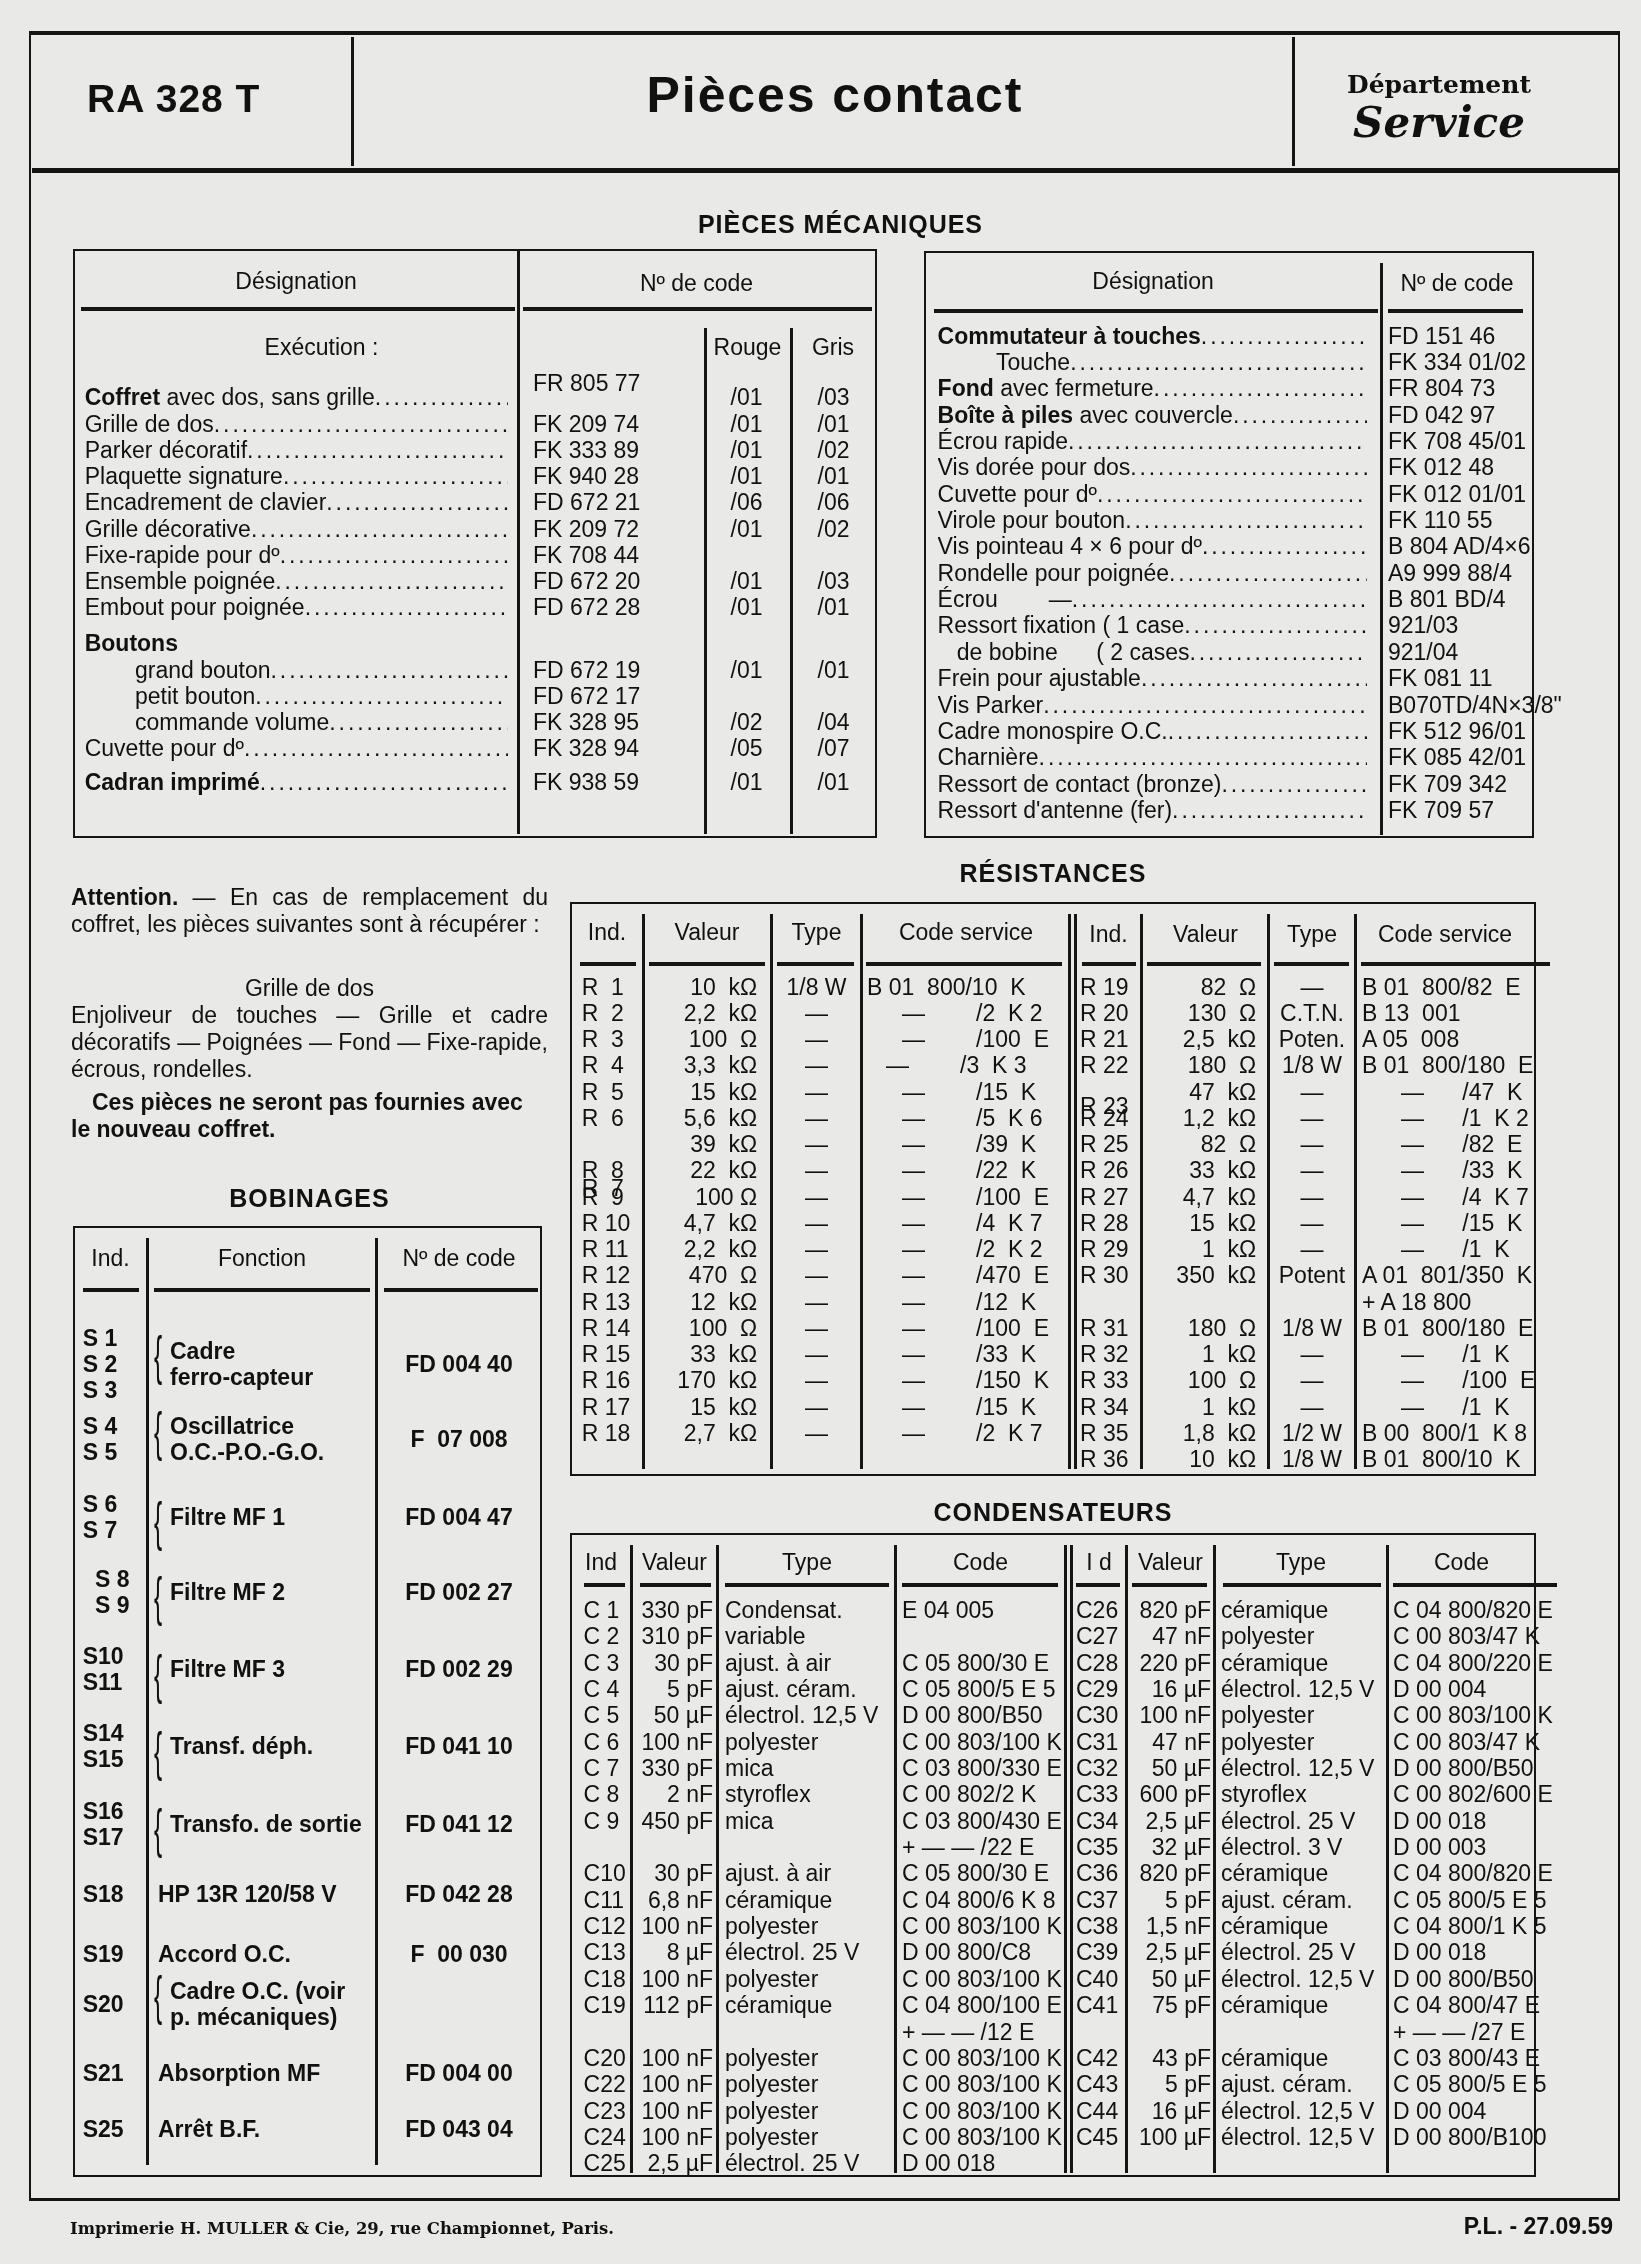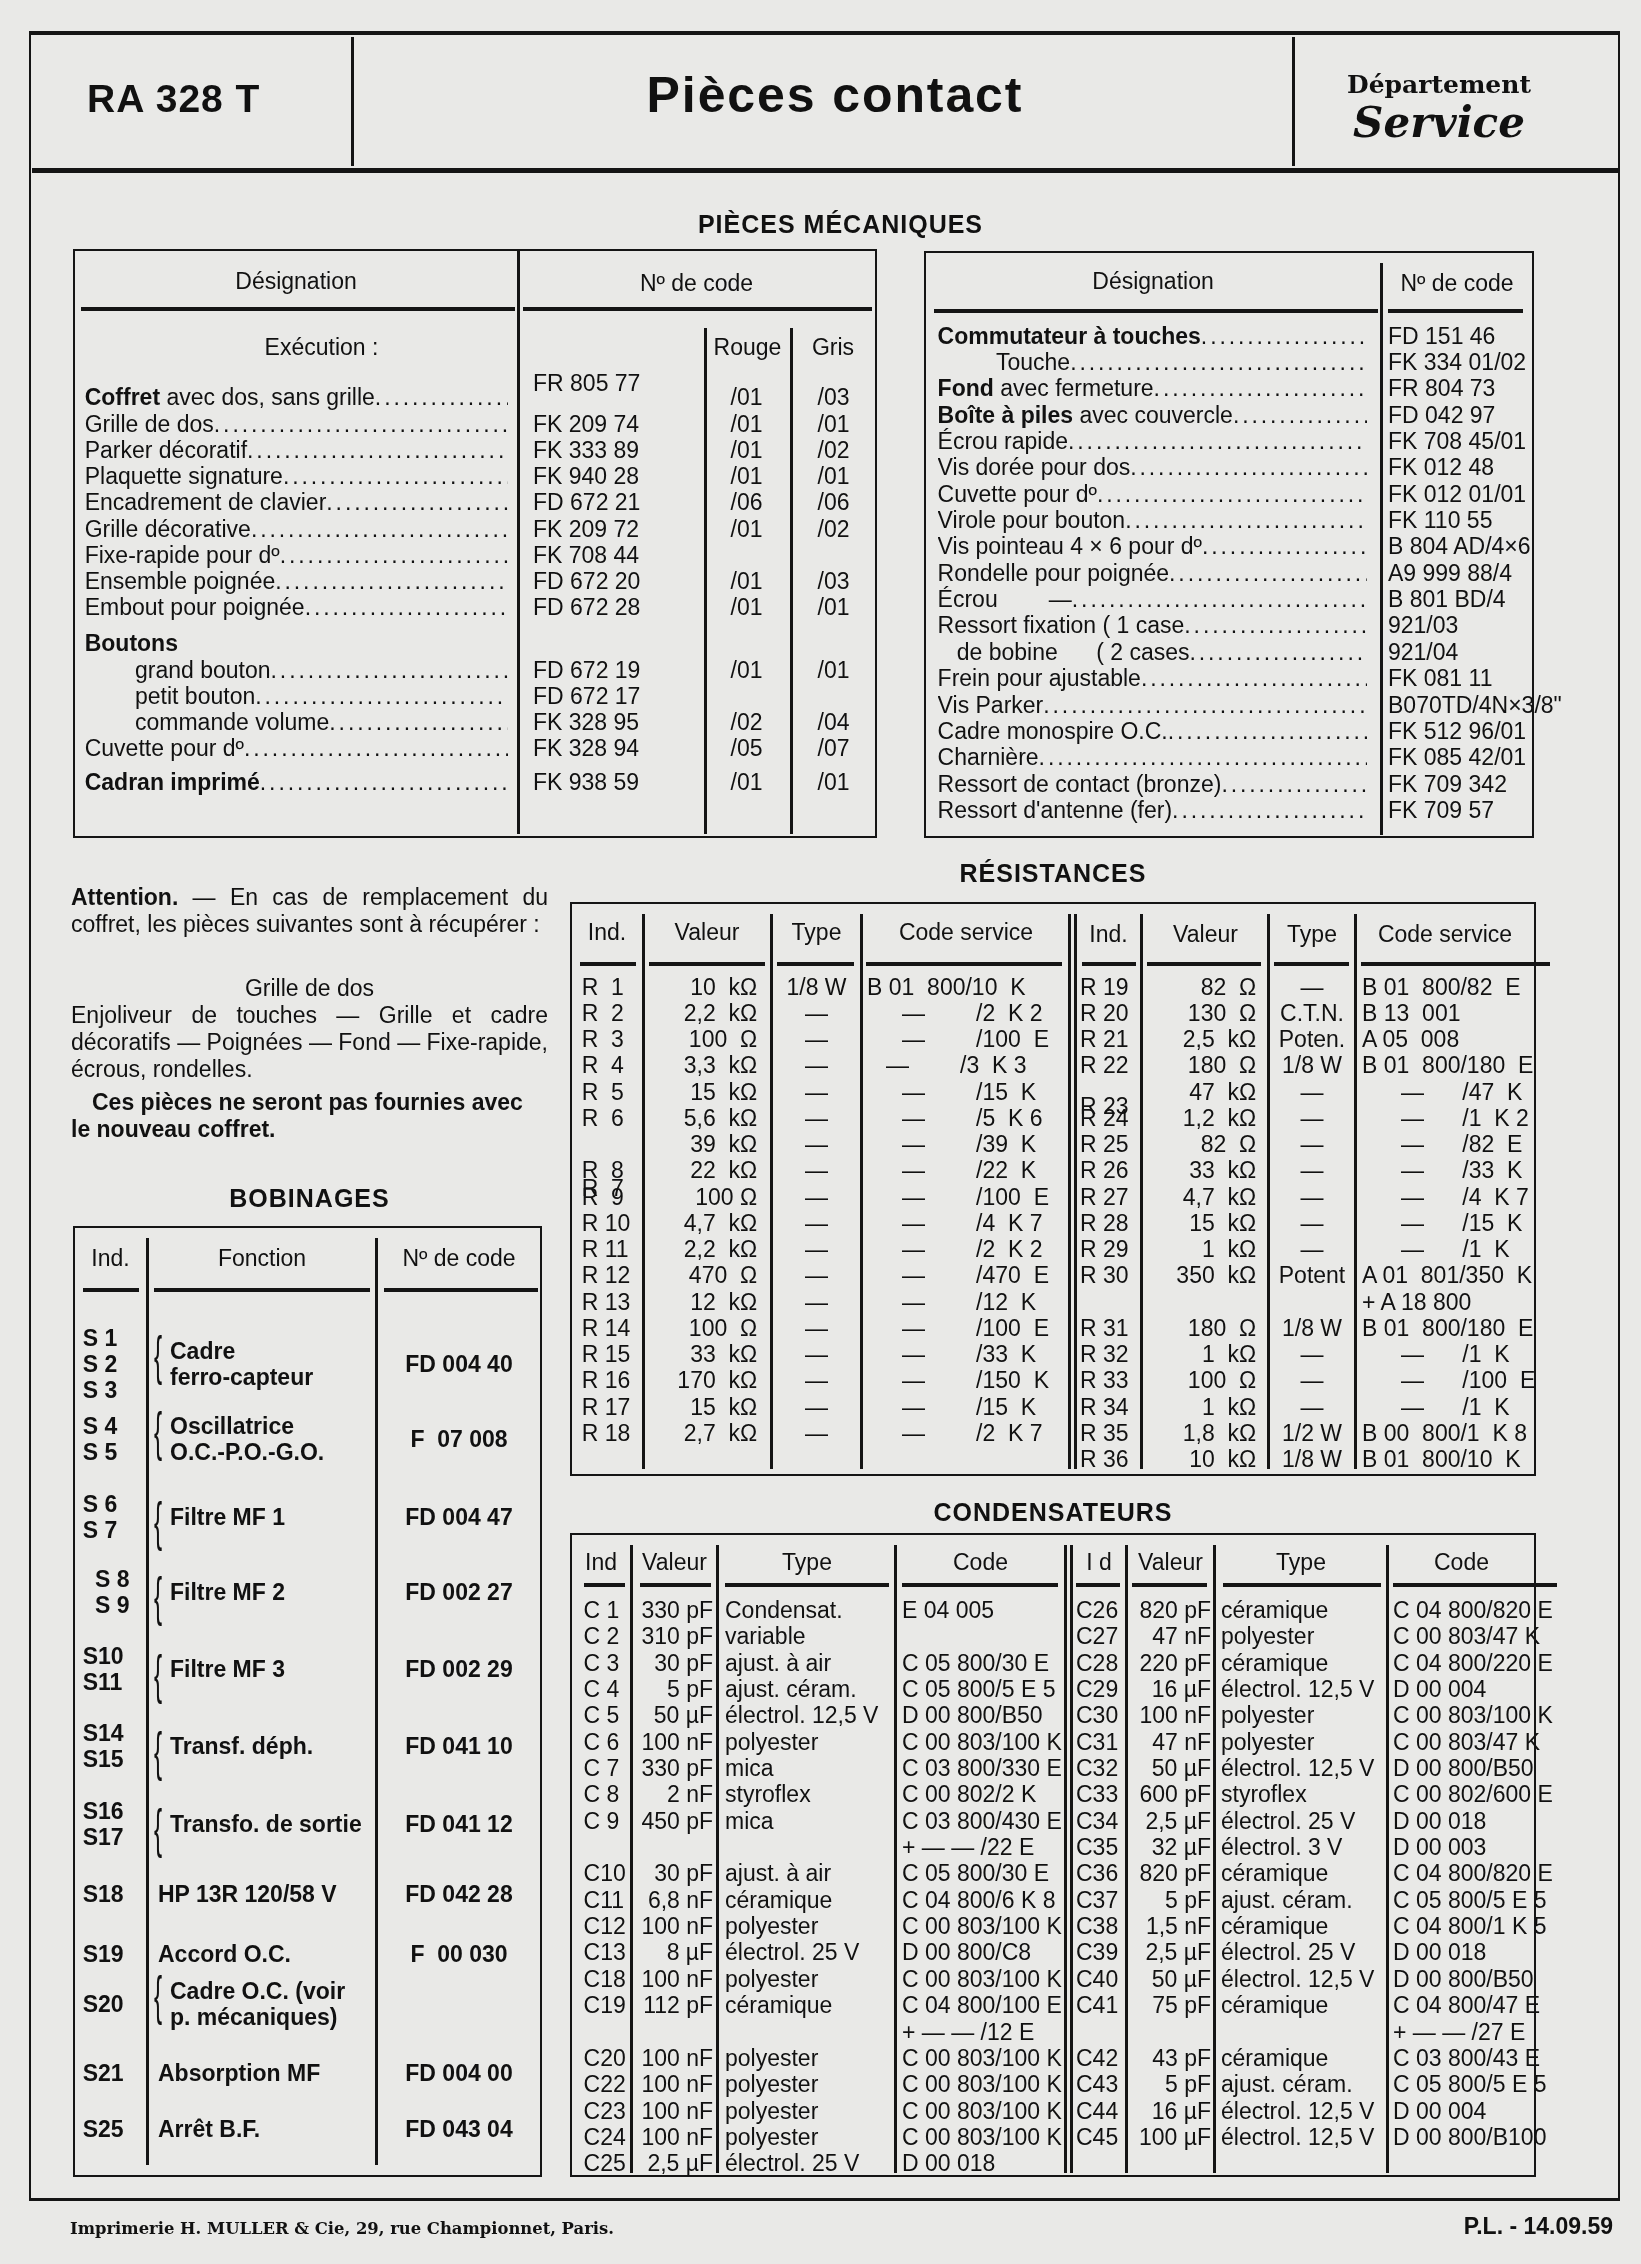--- a/index.html
+++ b/index.html
@@ -718,14 +718,14 @@
       <div class="row " style="left:649px;top:563px;width:166px;white-space:pre;">électrol. 12,5 V</div>
       <div class="row " style="left:821px;top:563px;width:145px;white-space:pre;">D 00 004</div>
       <div class="row " style="left:504px;top:589px;width:50px;white-space:pre;">C45</div>
       <div class="row r" style="left:556px;top:589px;width:85px;white-space:pre;padding-right:1.9px;box-sizing:border-box;">100 µF</div>
       <div class="row " style="left:649px;top:589px;width:166px;white-space:pre;">électrol. 12,5 V</div>
       <div class="row " style="left:821px;top:589px;width:145px;white-space:pre;">D 00 800/B100</div>
     </div>
 </div>
 
 <div class="abs footer-l">Imprimerie H. MULLER &amp; Cie, 29, rue Championnet, Paris.</div>
-<div class="abs footer-r">P.L. - 14.09.59</div>
+<div class="abs footer-r">P.L. - 27.09.59</div>
 
 
 </body></html>

